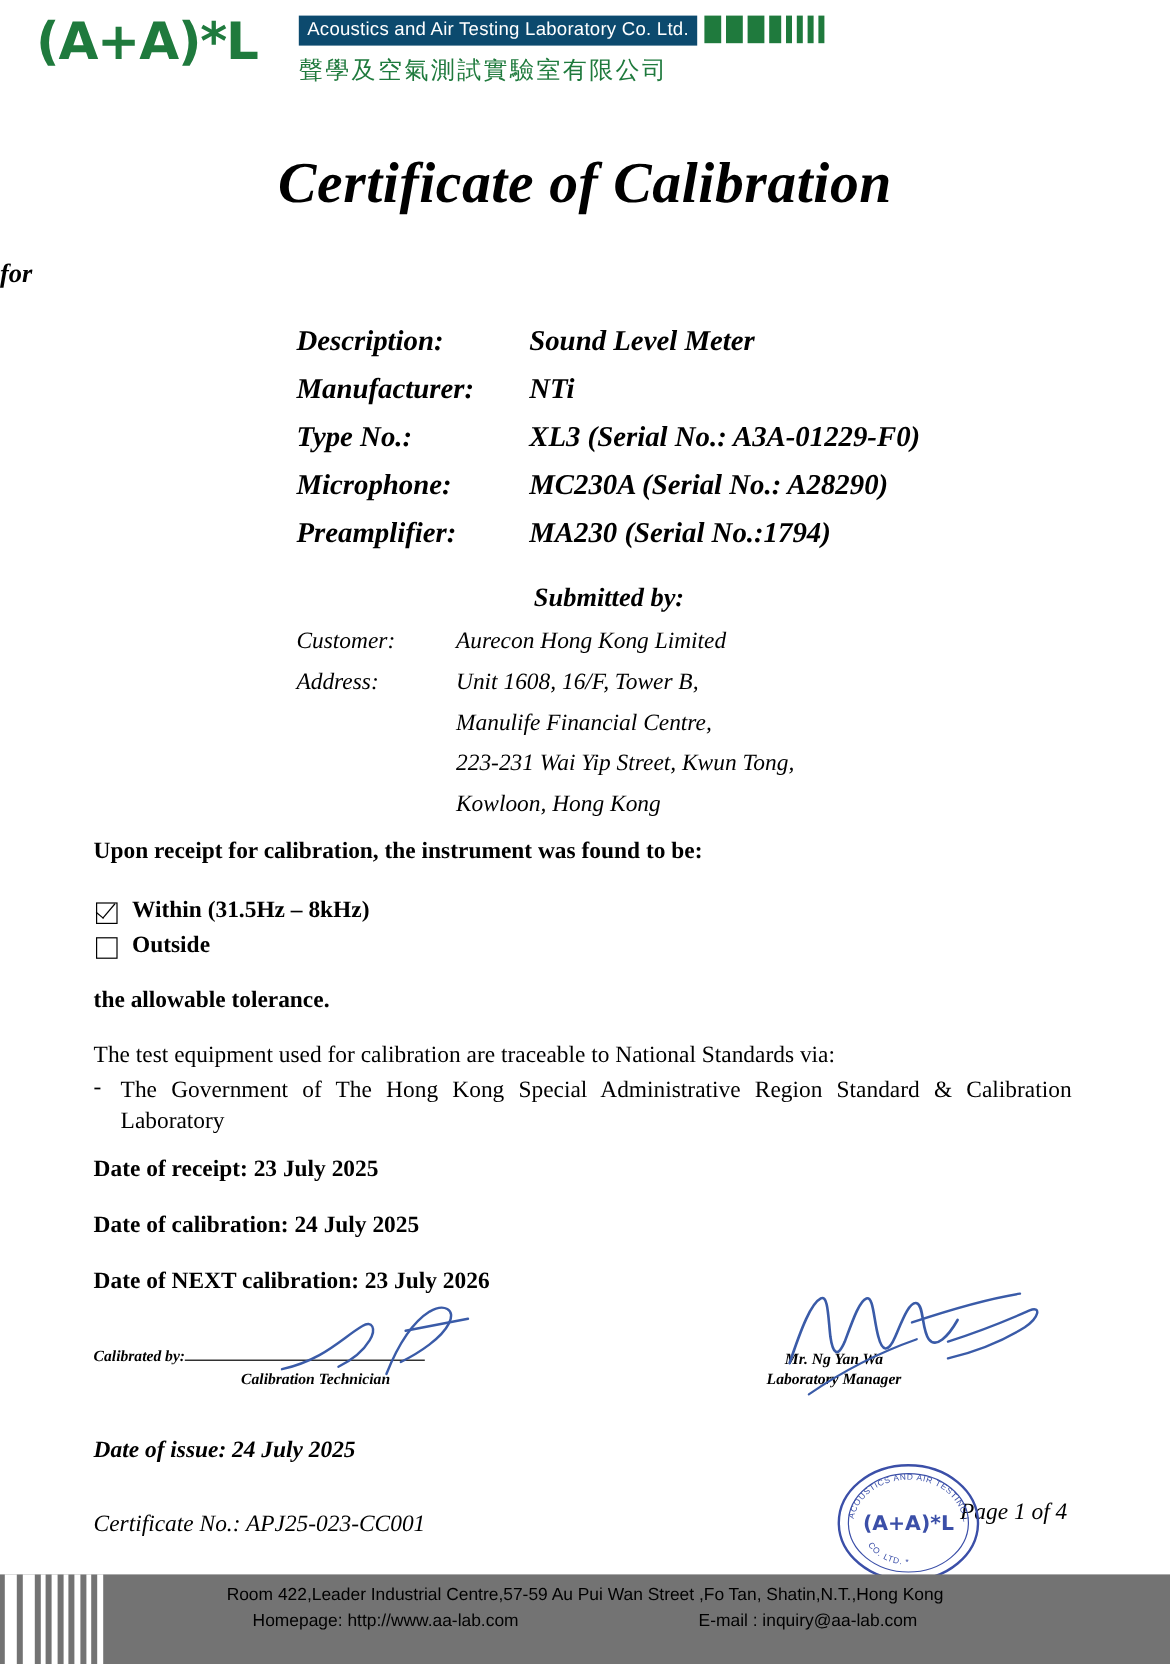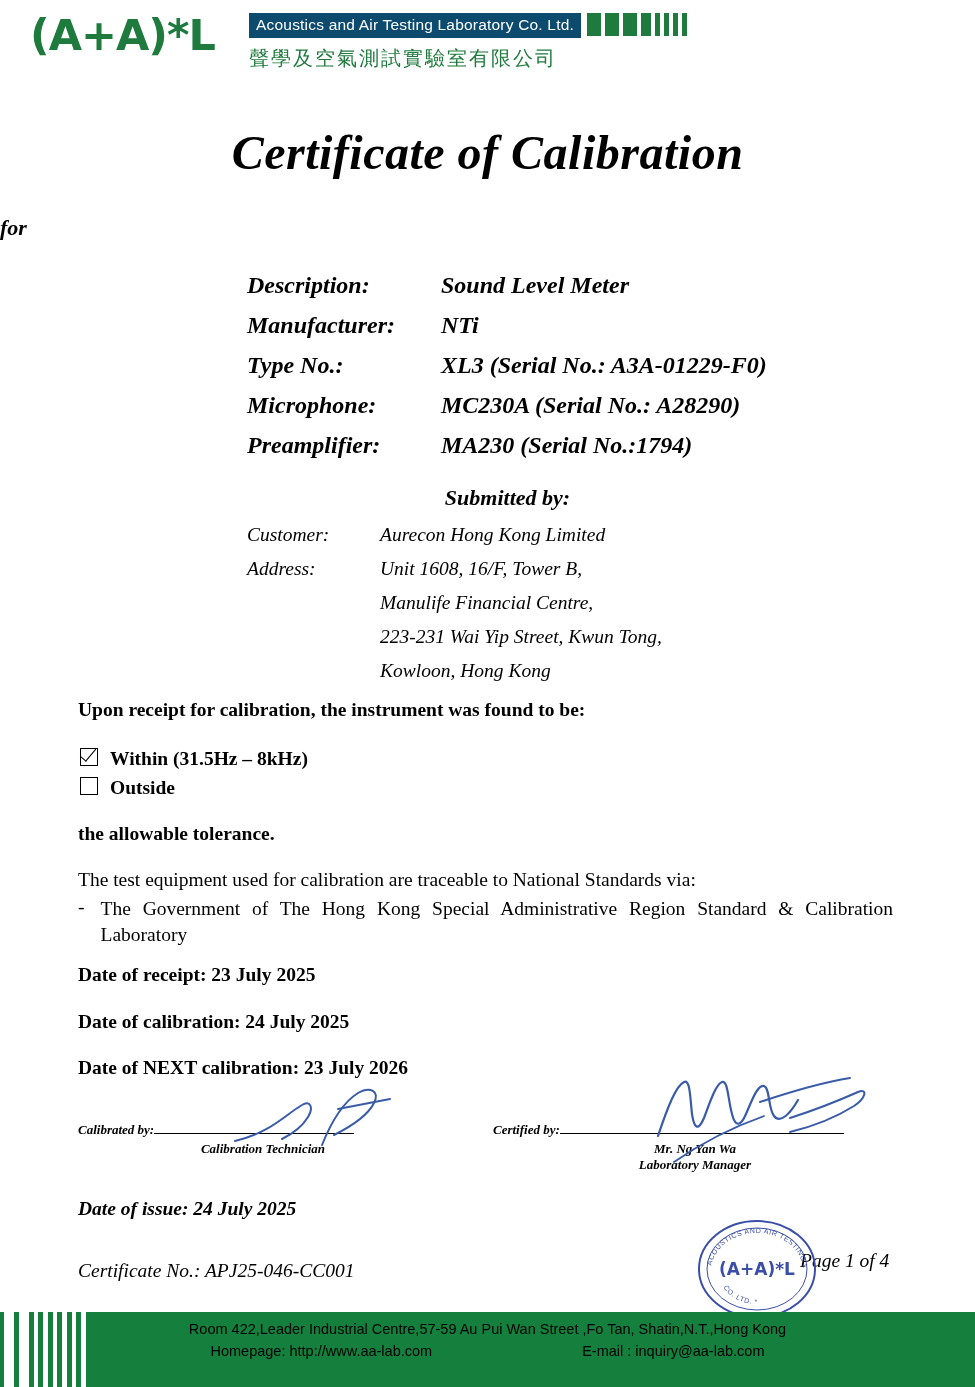--- a/index.html
+++ b/index.html
@@ -144,21 +144,21 @@
     font-size: 19.5px;
     font-weight: bold;
   }
 
   .chk-row {
     position: absolute;
     left: 80px;
     font-size: 19.5px;
     font-weight: bold;
     display: flex;
-    align-items: flex-start;
+    align-items: flex-end;
     gap: 12px;
   }
   .chk-row.r1 { top: 748px; }
   .chk-row.r2 { top: 777px; }
   .chk-box {
     width: 16px;
     height: 16px;
     border: 1.6px solid #000;
     position: relative;
     display: inline-block;
@@ -274,21 +274,21 @@
     pointer-events: none;
   }
 
   
   .footer {
     position: absolute;
     left: 0;
     bottom: 0;
     width: 975px;
     height: 75px;
-    background: #15803d;
+    background: #737373;
   }
   .footer-stripes {
     position: absolute;
     left: 0; top: 0;
     height: 75px;
     width: 86px;
     display: flex;
     gap: 5px;
     padding-left: 4px;
     box-sizing: border-box;
@@ -419,45 +419,41 @@
 
 <div class="sig-block sig-left">
   <div class="sig-line-row">
     <span>Calibrated by:</span>
     <span class="sig-rule"></span>
   </div>
   <div class="sig-caption">Calibration Technician</div>
 </div>
 
 <div class="sig-block sig-right">
-  <div class="sig-line-row">
-    <span>Certified by:</span>
-    <span class="sig-rule"></span>
-  </div>
   <div class="sig-caption">
     <span class="nm">Mr. Ng Yan Wa</span>
     <span class="nm">Laboratory Manager</span>
   </div>
 </div>
 
 <svg class="ink" style="left:230px; top:1085px;" width="180" height="70" viewBox="0 0 180 70">
   <path d="M5 56 C40 48, 55 30, 72 20 C80 15, 84 22, 78 32 C72 42, 60 50, 52 54" fill="none" stroke="#3a5ba8" stroke-width="2" stroke-linecap="round"></path>
   <path d="M92 60 C100 40, 112 18, 128 8 C140 1, 150 6, 144 18 C138 30, 120 42, 104 50" fill="none" stroke="#3a5ba8" stroke-width="2" stroke-linecap="round"></path>
   <path d="M108 24 L160 14" fill="none" stroke="#3a5ba8" stroke-width="2" stroke-linecap="round"></path>
 </svg>
 
 <svg class="ink" style="left:640px; top:1066px;" width="270" height="110" viewBox="0 0 270 110">
   <path d="M18 70 C28 40, 36 20, 44 16 C50 13, 50 30, 52 48 C54 62, 58 66, 64 52 C70 36, 76 18, 82 16 C88 14, 88 34, 92 48 C95 60, 100 62, 106 48 C112 34, 118 18, 124 20 C130 22, 128 42, 134 50 C140 58, 150 48, 158 34" fill="none" stroke="#3a5ba8" stroke-width="2.2" stroke-linecap="round"></path>
   <path d="M120 36 C150 26, 185 16, 210 12" fill="none" stroke="#3a5ba8" stroke-width="2" stroke-linecap="round"></path>
   <path d="M150 52 C175 44, 200 34, 218 26 C228 22, 226 32, 214 40 C198 50, 175 60, 150 66" fill="none" stroke="#3a5ba8" stroke-width="2" stroke-linecap="round"></path>
   <path d="M34 96 C60 78, 90 62, 124 50" fill="none" stroke="#3a5ba8" stroke-width="1.8" stroke-linecap="round"></path>
 </svg>
 
 <div class="issue">Date of issue: 24 July 2025</div>
-<div class="cert-no">Certificate No.: APJ25-046-CC001</div>
+<div class="cert-no">Certificate No.: APJ25-023-CC001</div>
 <div class="page-no">Page 1 of 4</div>
 
 <svg class="stamp" viewBox="0 0 126 108">
   <ellipse cx="63" cy="54" rx="58" ry="48" fill="none" stroke="#3b4fa8" stroke-width="2"></ellipse>
   <ellipse cx="63" cy="54" rx="50" ry="41" fill="none" stroke="#3b4fa8" stroke-width="1"></ellipse>
   <defs>
     <path id="stamparc" d="M 17 56 A 46 38 0 0 1 109 56"></path>
     <path id="stamparc2" d="M 25 58 A 38 31 0 0 0 101 58"></path>
   </defs>
   <text font-family="'Liberation Sans', sans-serif" font-size="7" fill="#3b4fa8" letter-spacing="0.6">

